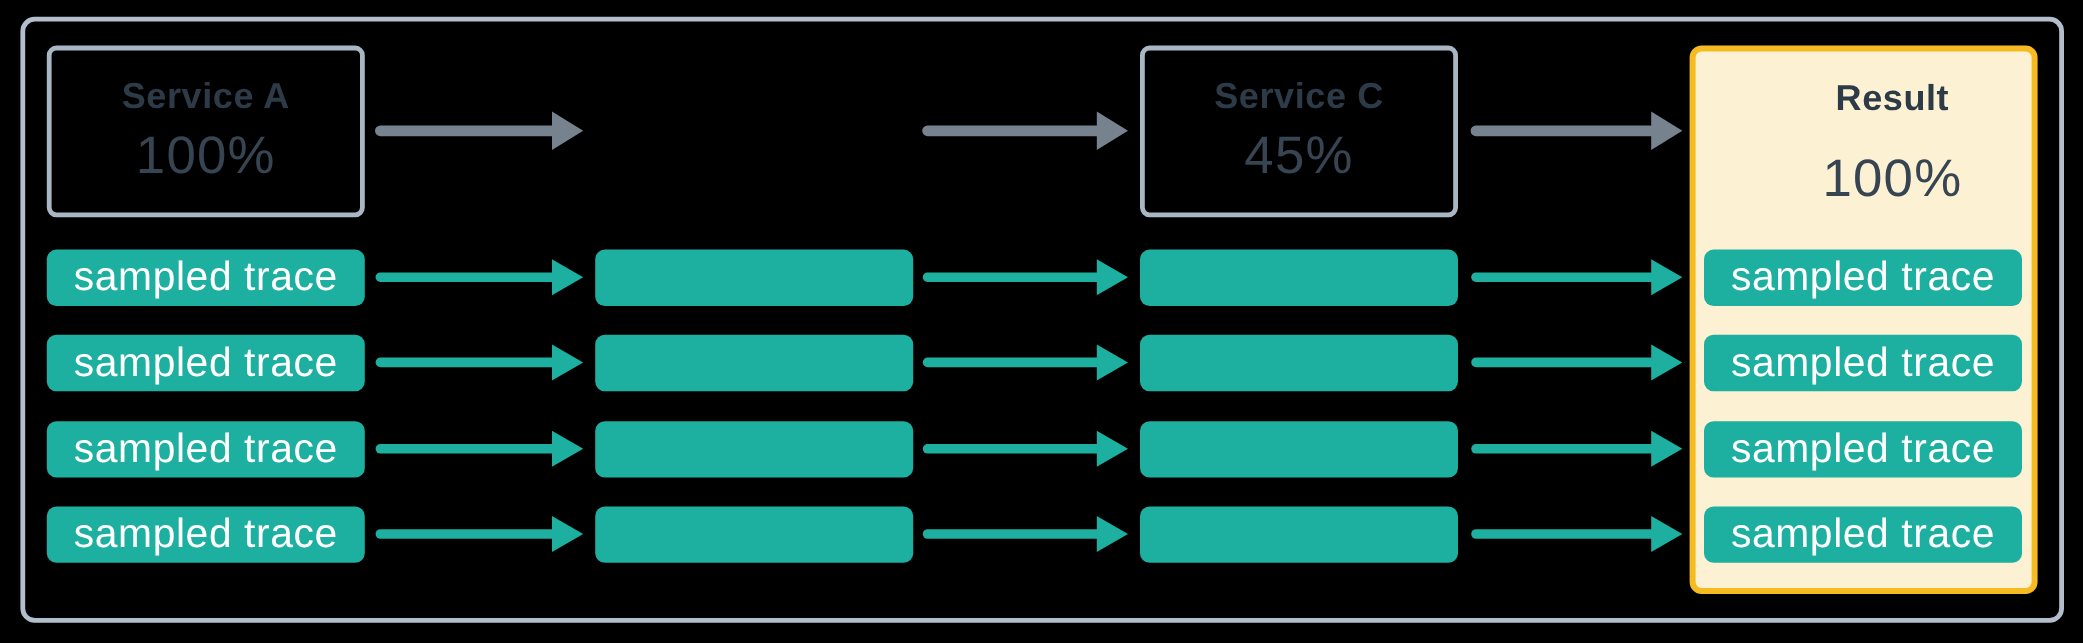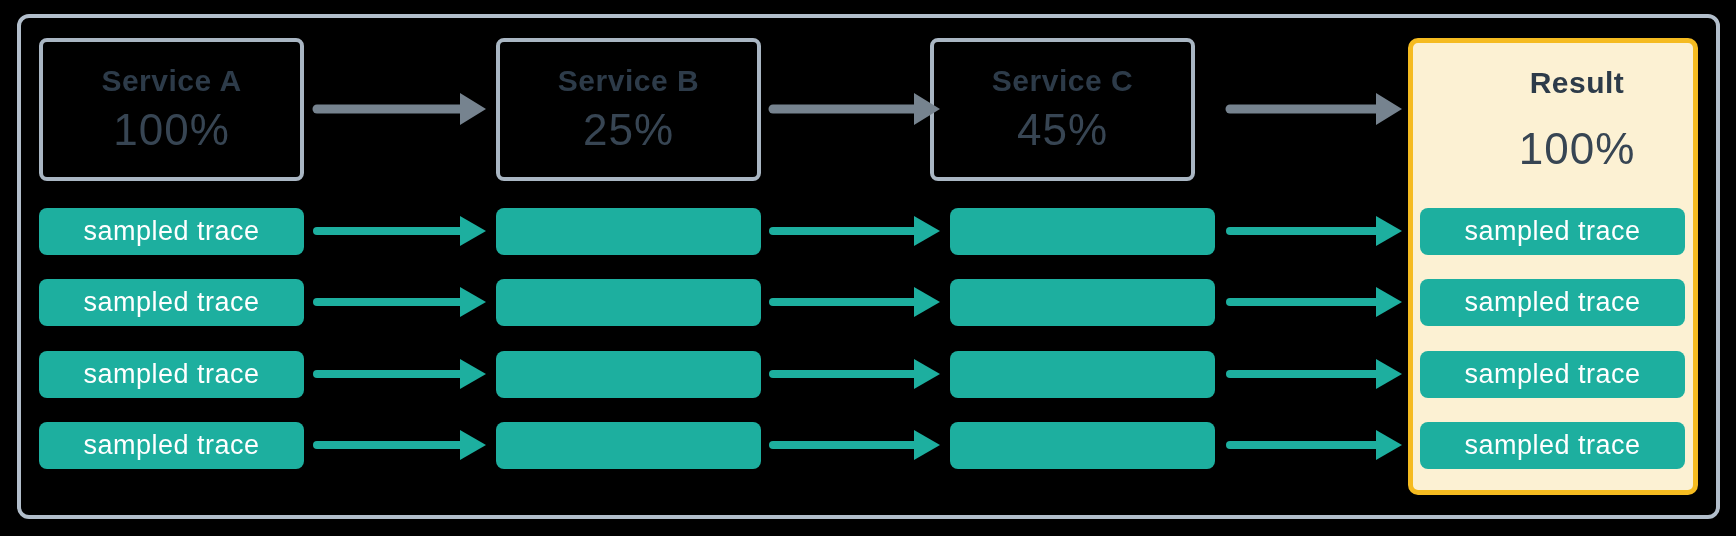--- a/index.html
+++ b/index.html
@@ -34,21 +34,21 @@
     display: flex; flex-direction: column; align-items: center; justify-content: center;
     gap: 7px;
   }
   .svc-title { font-size: 30px; font-weight: bold; color: var(--title-text); letter-spacing: 0.5px; }
   .svc-percent { font-size: 44px; font-weight: 500; color: var(--percent-text); letter-spacing: 1px; }
 
   .pill {
     position: absolute; width: 265px; height: 47px;
     background: var(--teal); border-radius: 8px;
     display: flex; align-items: center; justify-content: center;
-    color: var(--pill-text); font-size: 27px; font-weight: 500; letter-spacing: 0.5px;
+    color: var(--pill-text); font-size: 34px; font-weight: 500; letter-spacing: 0.5px;
   }
 
   .result-box {
     position: absolute; left: 1408px; top: 38px; width: 290px; height: 457px;
     background: var(--result-fill);
     border: 5px solid var(--result-border); border-radius: 10px;
   }
   .result-head {
     position: absolute; left: 0; right: 0; top: 0; height: 140px;
     display: flex; flex-direction: column; align-items: center; justify-content: center;
@@ -72,30 +72,26 @@
 
   <div class="svc-box" style="left:39px">
     <div class="svc-title">Service A</div>
     <div class="svc-percent">100%</div>
   </div>
   <div class="pill" style="left:39px; top:208px">sampled trace</div>
   <div class="pill" style="left:39px; top:279px">sampled trace</div>
   <div class="pill" style="left:39px; top:351px">sampled trace</div>
   <div class="pill" style="left:39px; top:422px">sampled trace</div>
 
-  <div class="svc-box" style="left:496px">
-    <div class="svc-title">Service B</div>
-    <div class="svc-percent">25%</div>
-  </div>
   <div class="pill" style="left:496px; top:208px"></div>
   <div class="pill" style="left:496px; top:279px"></div>
   <div class="pill" style="left:496px; top:351px"></div>
   <div class="pill" style="left:496px; top:422px"></div>
 
-  <div class="svc-box" style="left:930px">
+  <div class="svc-box" style="left:950px">
     <div class="svc-title">Service C</div>
     <div class="svc-percent">45%</div>
   </div>
   <div class="pill" style="left:950px; top:208px"></div>
   <div class="pill" style="left:950px; top:279px"></div>
   <div class="pill" style="left:950px; top:351px"></div>
   <div class="pill" style="left:950px; top:422px"></div>
 
   <div class="result-box">
     <div class="result-head">

